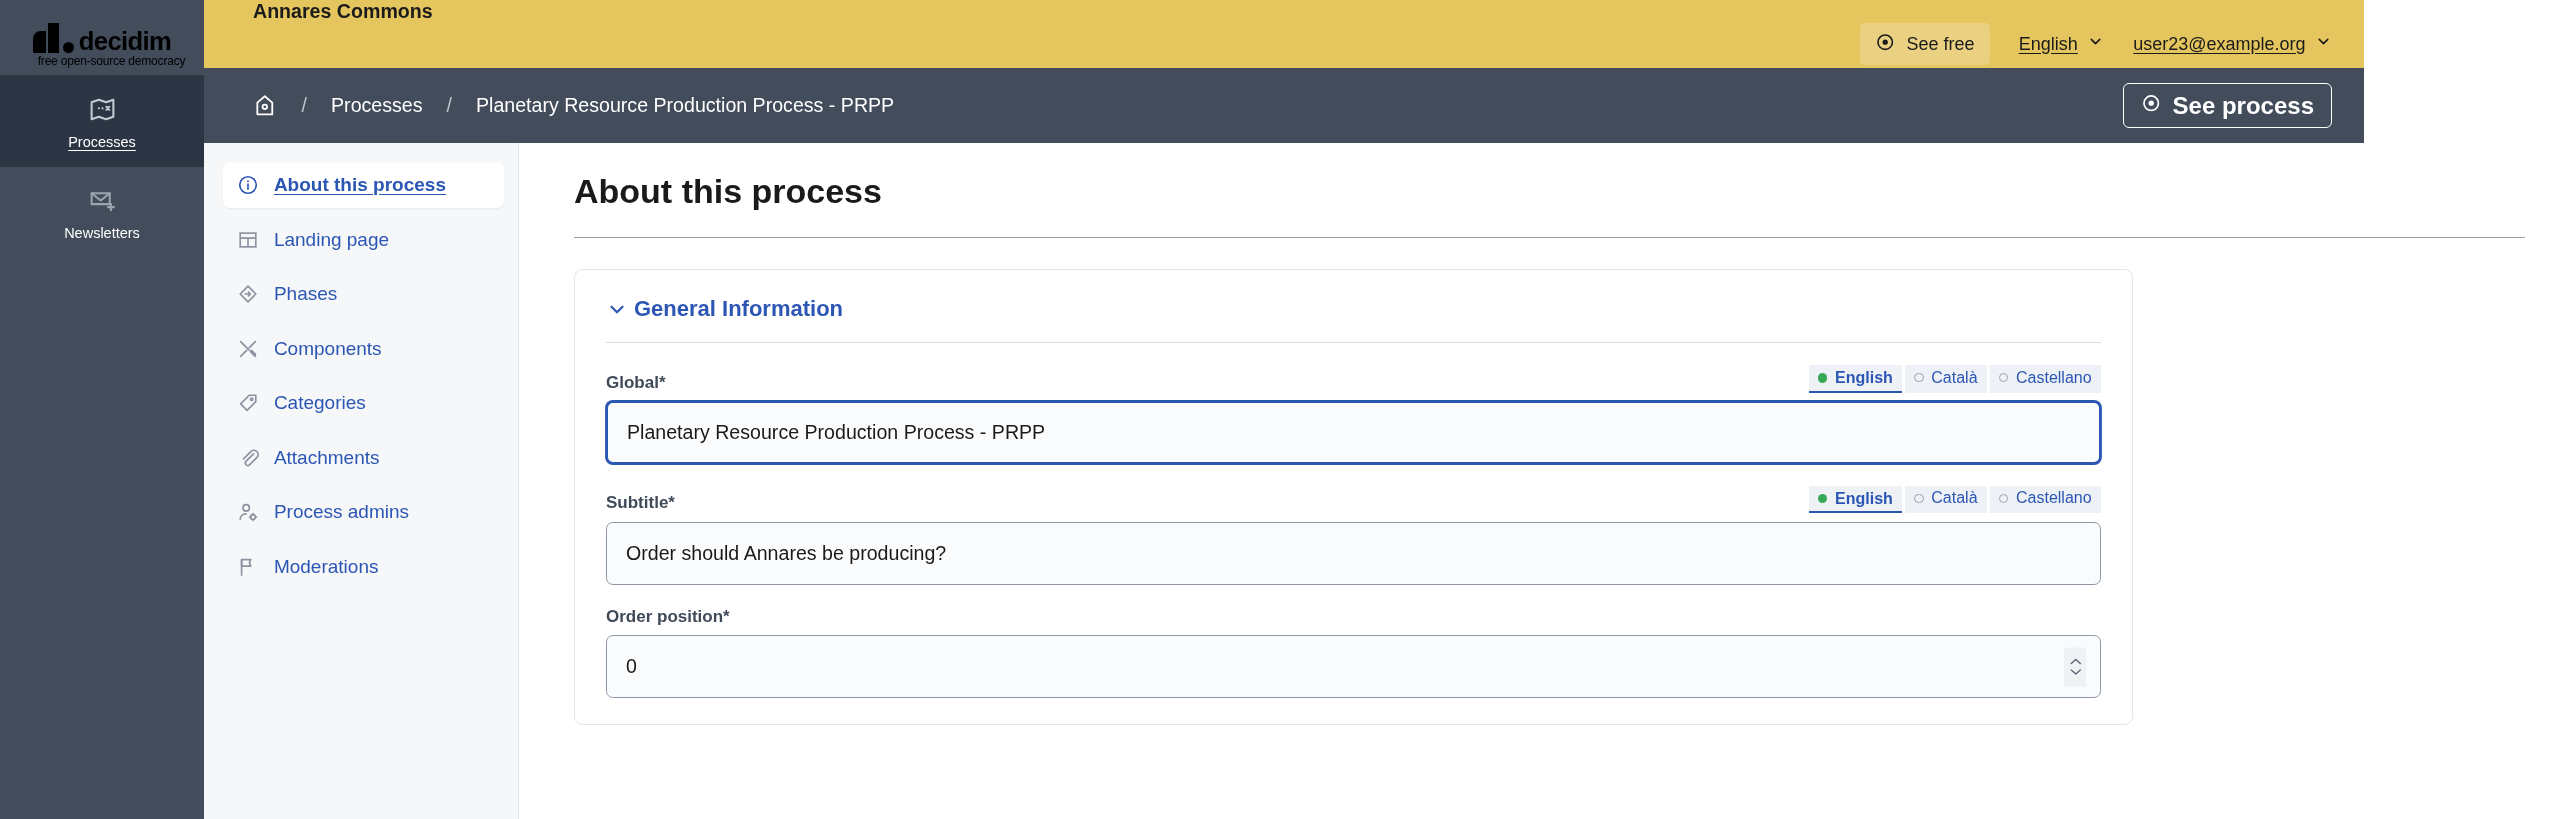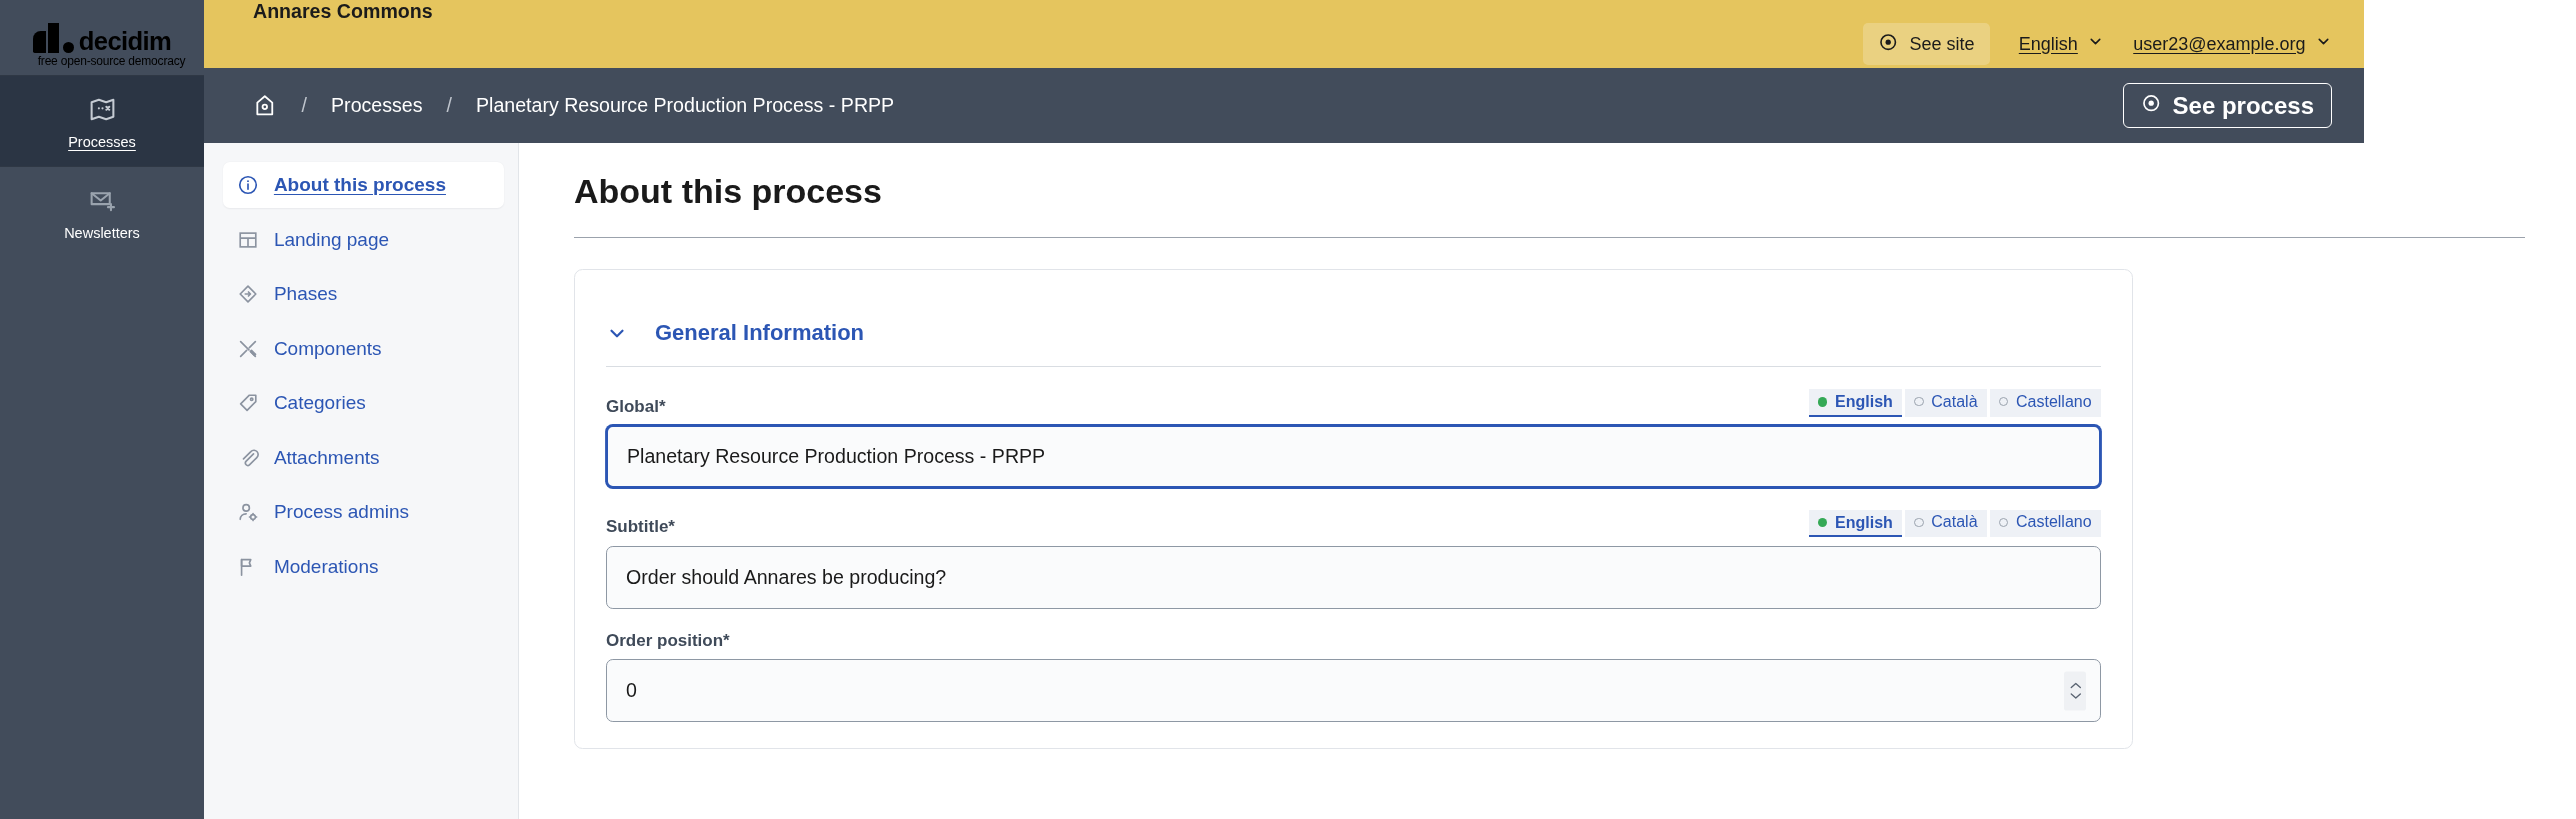--- a/index.html
+++ b/index.html
@@ -123,23 +123,22 @@
 
   .card {
     margin-top: 31px;
     width: 1559px;
     border: 0.9px solid #E1E4E9;
     border-radius: 8.5px;
     background: #ffffff;
     padding: 25.6px 31px 25.6px 31px;
   }
   .accordion-head {
-    display: flex; align-items: center; gap: 27px;
+    display: flex; align-items: center; gap: 6px;
     cursor: pointer;
-    margin-top: 24px;
   }
   .acc-chevron { color: #2C56B4; display:flex; }
   .acc-title { font-size: 22px; font-weight: bold; color: #2C56B4; }
   .acc-rule { height: 0.9px; background: #D9DDE2; margin-top: 20.4px; }
 
   .field { margin-top: 22px; }
   .field-head { display: flex; align-items: flex-end; }
   .field-label { font-size: 17px; color: #3F4A59; font-weight: bold; }
   .lang-tabs { margin-left: auto; display: flex; align-items: stretch; gap: 2.6px; }
   .lang-tab {
@@ -231,21 +230,21 @@
     <div class="topbar">
       <div class="org-title">Annares Commons</div>
       <div class="top-right">
         <div class="see-site">
           <span>
             <svg width="20.4" height="20.4" viewBox="0 0 24 24" fill="none" stroke="currentColor" stroke-width="1.9">
               <circle cx="12" cy="12" r="8.5"></circle>
                 <circle cx="12" cy="12" r="3.1" fill="currentColor" stroke="none"></circle>
             </svg>
           </span>
-          <span class="txt">See site</span>
+          <span class="txt">See free</span>
         </div>
         <div class="lang-sel">
           <span class="txt">English</span>
           <span>
             <svg width="17" height="17" viewBox="0 0 24 24" fill="none" stroke="currentColor" stroke-width="2.2" stroke-linecap="round" stroke-linejoin="round">
                 <path d="M6 9l6 6 6-6"></path>
               </svg>
           </span>
         </div>
         <div class="user-sel">

